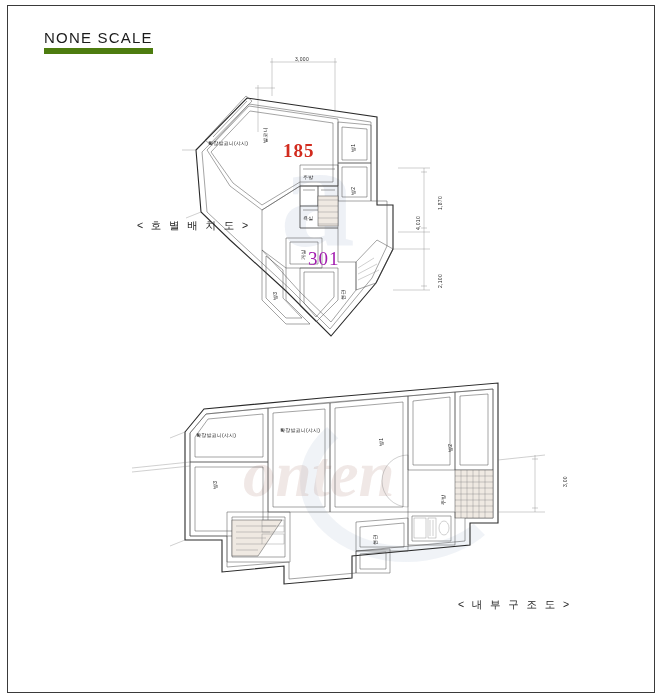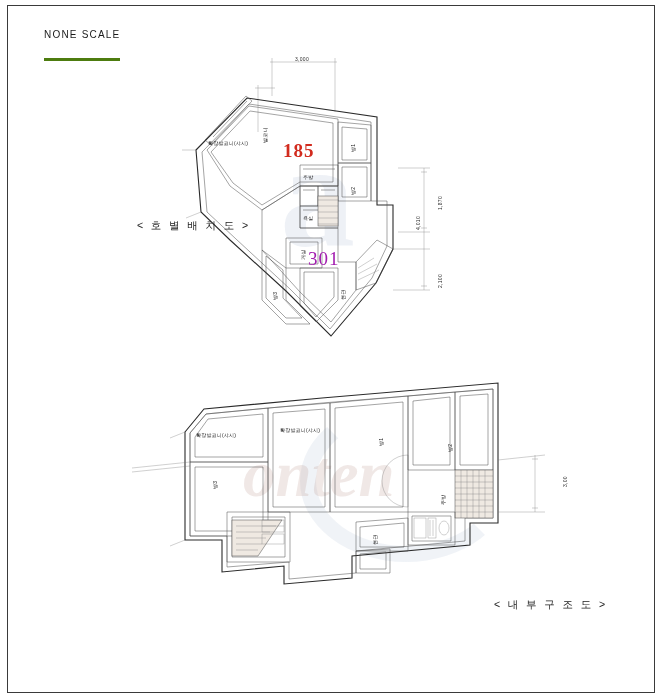--- a/index.html
+++ b/index.html
@@ -26,43 +26,42 @@
     width: 648px;
     height: 688px;
     border: 1px solid #3a3a3a;
     box-sizing: border-box;
     pointer-events: none;
   }
   .title-label {
     position: absolute;
     left: 44px;
     top: 29px;
-    font-size: 10px;
+    font-size: 15px;
     letter-spacing: 1.2px;
     color: #1b1b1b;
-    border-bottom: 3px solid #4d7c0f;
-    padding-bottom: 18px;
+    border-bottom: 6px solid #4d7c0f;
+    padding-bottom: 2px;
     font-family: "Liberation Sans", sans-serif;
   }
   .caption {
     position: absolute;
     font-size: 10.5px;
     letter-spacing: 2.4px;
     color: #1b1b1b;
     white-space: nowrap;
   }
   .caption-top {
     left: 99px;
     top: 219px;
     margin-left: 38px;
   }
   .caption-bottom {
     left: 458px;
     top: 598px;
-    margin-left: 36px;
   }
   .unit-no {
     position: absolute;
     font-family: "Liberation Serif", serif;
     font-size: 19px;
     letter-spacing: 1px;
   }
   .unit-302 {
     left: 283px;
     top: 140px;

